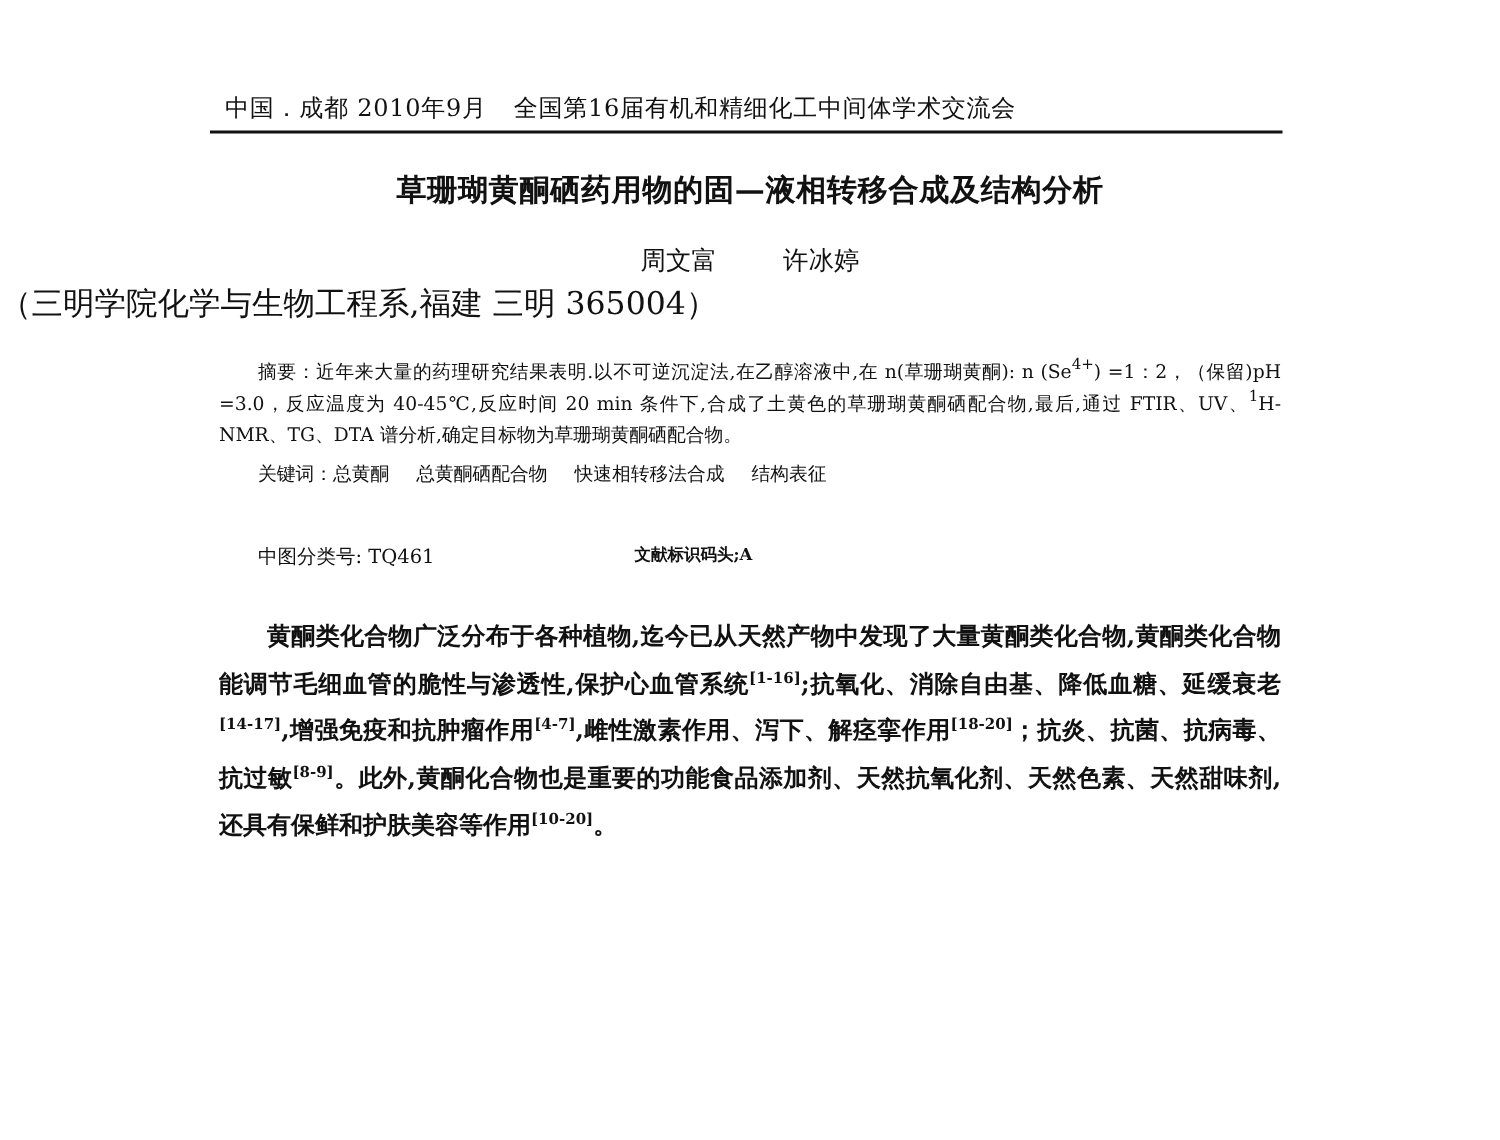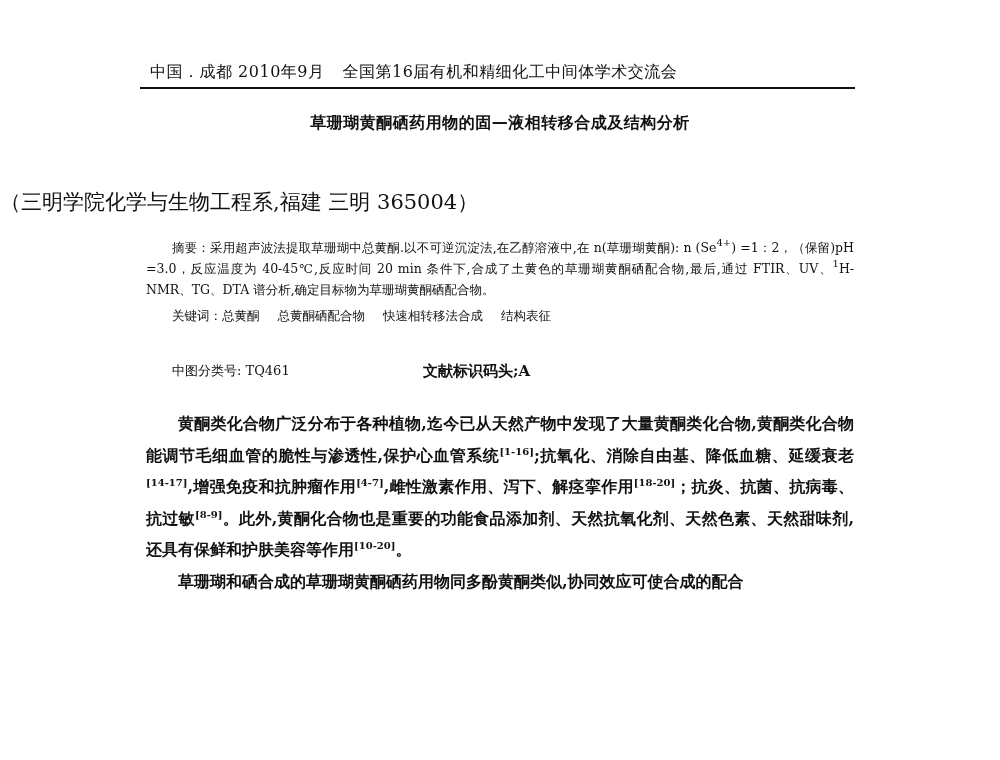--- a/index.html
+++ b/index.html
@@ -37,21 +37,21 @@
     width: 715px;
     height: 2px;
     background: #111111;
   }
   .title {
     position: absolute;
     left: 0;
     width: 1000px;
     top: 113px;
     text-align: center;
-    font-size: 16px;
+    font-size: 20px;
     font-weight: bold;
     letter-spacing: 0.5px;
   }
   .authors {
     position: absolute;
     left: 0;
     width: 1000px;
     top: 162px;
     text-align: center;
     font-size: 17px;
@@ -89,21 +89,21 @@
     left: 172px;
     top: 362px;
     font-size: 13px;
     font-weight: normal;
     white-space: nowrap;
   }
   .doc-code {
     position: absolute;
     left: 423px;
     top: 362px;
-    font-size: 15px;
+    font-size: 11px;
     font-weight: bold;
     white-space: nowrap;
   }
   .body-text {
     position: absolute;
     left: 146px;
     top: 408px;
     width: 708px;
     font-size: 16px;
     line-height: 31.5px;
@@ -125,34 +125,36 @@
 
 <div class="page">
 
   <div class="running-header">
     <span>中国．成都 2010年9月</span><span class="sep"></span><span>全国第16届有机和精细化工中间体学术交流会</span>
   </div>
   <div class="header-rule"></div>
 
   <div class="title">草珊瑚黄酮硒药用物的固—液相转移合成及结构分析</div>
 
+  <div class="authors">
+    <span>周文富</span><span>许冰婷</span>
+  </div>
 
   <div class="affiliation">（三明学院化学与生物工程系,福建 三明 365004）</div>
 
-  <div class="abstract"><span class="label">摘要：</span><span>采用超声波法提取草珊瑚中总黄酮.以不可逆沉淀法,在乙醇溶液中,在 n(草珊瑚黄酮): n (Se</span><sup>4+</sup><span>) =1：2，（保留)pH =3.0，反应温度为 40-45℃,反应时间 20 min 条件下,合成了土黄色的草珊瑚黄酮硒配合物,最后,通过 FTIR、UV、</span><sup>1</sup><span>H- NMR、TG、DTA 谱分析,确定目标物为草珊瑚黄酮硒配合物。</span></div>
+  <div class="abstract"><span class="label">摘要：</span><span>近年来大量的药理研究结果表明.以不可逆沉淀法,在乙醇溶液中,在 n(草珊瑚黄酮): n (Se</span><sup>4+</sup><span>) =1：2，（保留)pH =3.0，反应温度为 40-45℃,反应时间 20 min 条件下,合成了土黄色的草珊瑚黄酮硒配合物,最后,通过 FTIR、UV、</span><sup>1</sup><span>H- NMR、TG、DTA 谱分析,确定目标物为草珊瑚黄酮硒配合物。</span></div>
 
   <div class="keywords">
     <span>关键词：</span><span class="kw">总黄酮</span><span class="kw">总黄酮硒配合物</span><span class="kw">快速相转移法合成</span><span class="kw">结构表征</span>
   </div>
 
   <div class="classification">
     <span>中图分类号: </span><span>TQ461</span>
   </div>
   <div class="doc-code">
     <span>文献标识码头;</span><span>A</span>
   </div>
 
   <div class="body-text">
     <p><span>黄酮类化合物广泛分布于各种植物,迄今已从天然产物中发现了大量黄酮类化合物,黄酮类化合物能调节毛细血管的脆性与渗透性,保护心血管系统</span><sup>[1-16]</sup><span>;抗氧化、消除自由基、降低血糖、延缓衰老</span><sup>[14-17]</sup><span>,增强免疫和抗肿瘤作用</span><sup>[4-7]</sup><span>,雌性激素作用、泻下、解痉挛作用</span><sup>[18-20]</sup><span>；抗炎、抗菌、抗病毒、抗过敏</span><sup>[8-9]</sup><span>。此外,黄酮化合物也是重要的功能食品添加剂、天然抗氧化剂、天然色素、天然甜味剂,还具有保鲜和护肤美容等作用</span><sup>[10-20]</sup><span>。</span></p>
-    <p><span>草珊瑚和硒合成的草珊瑚黄酮硒药用物同多酚黄酮类似,协同效应可使合成的配合</span></p>
   </div>
 
 </div>
 
 </body></html>

